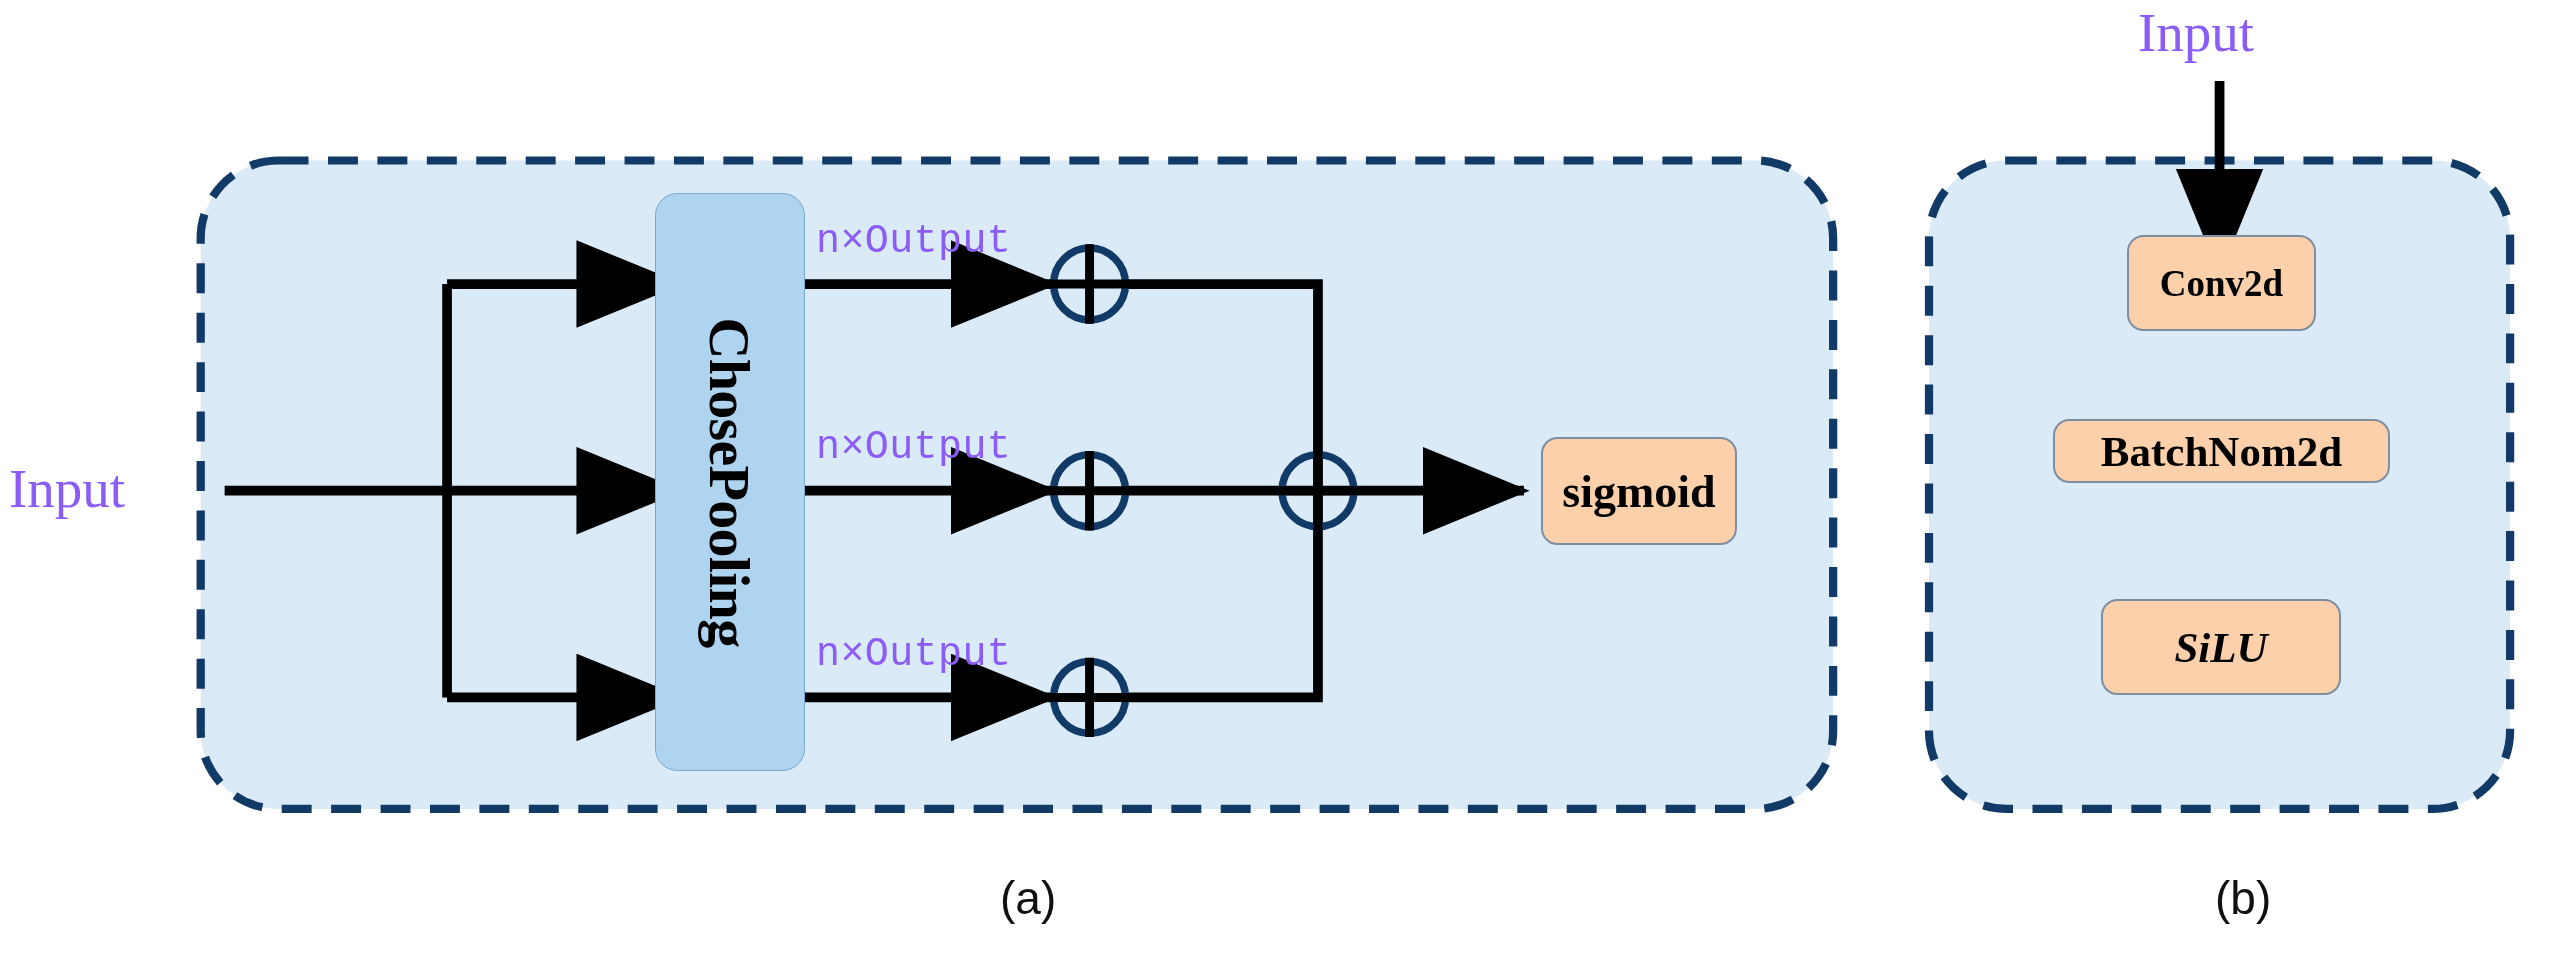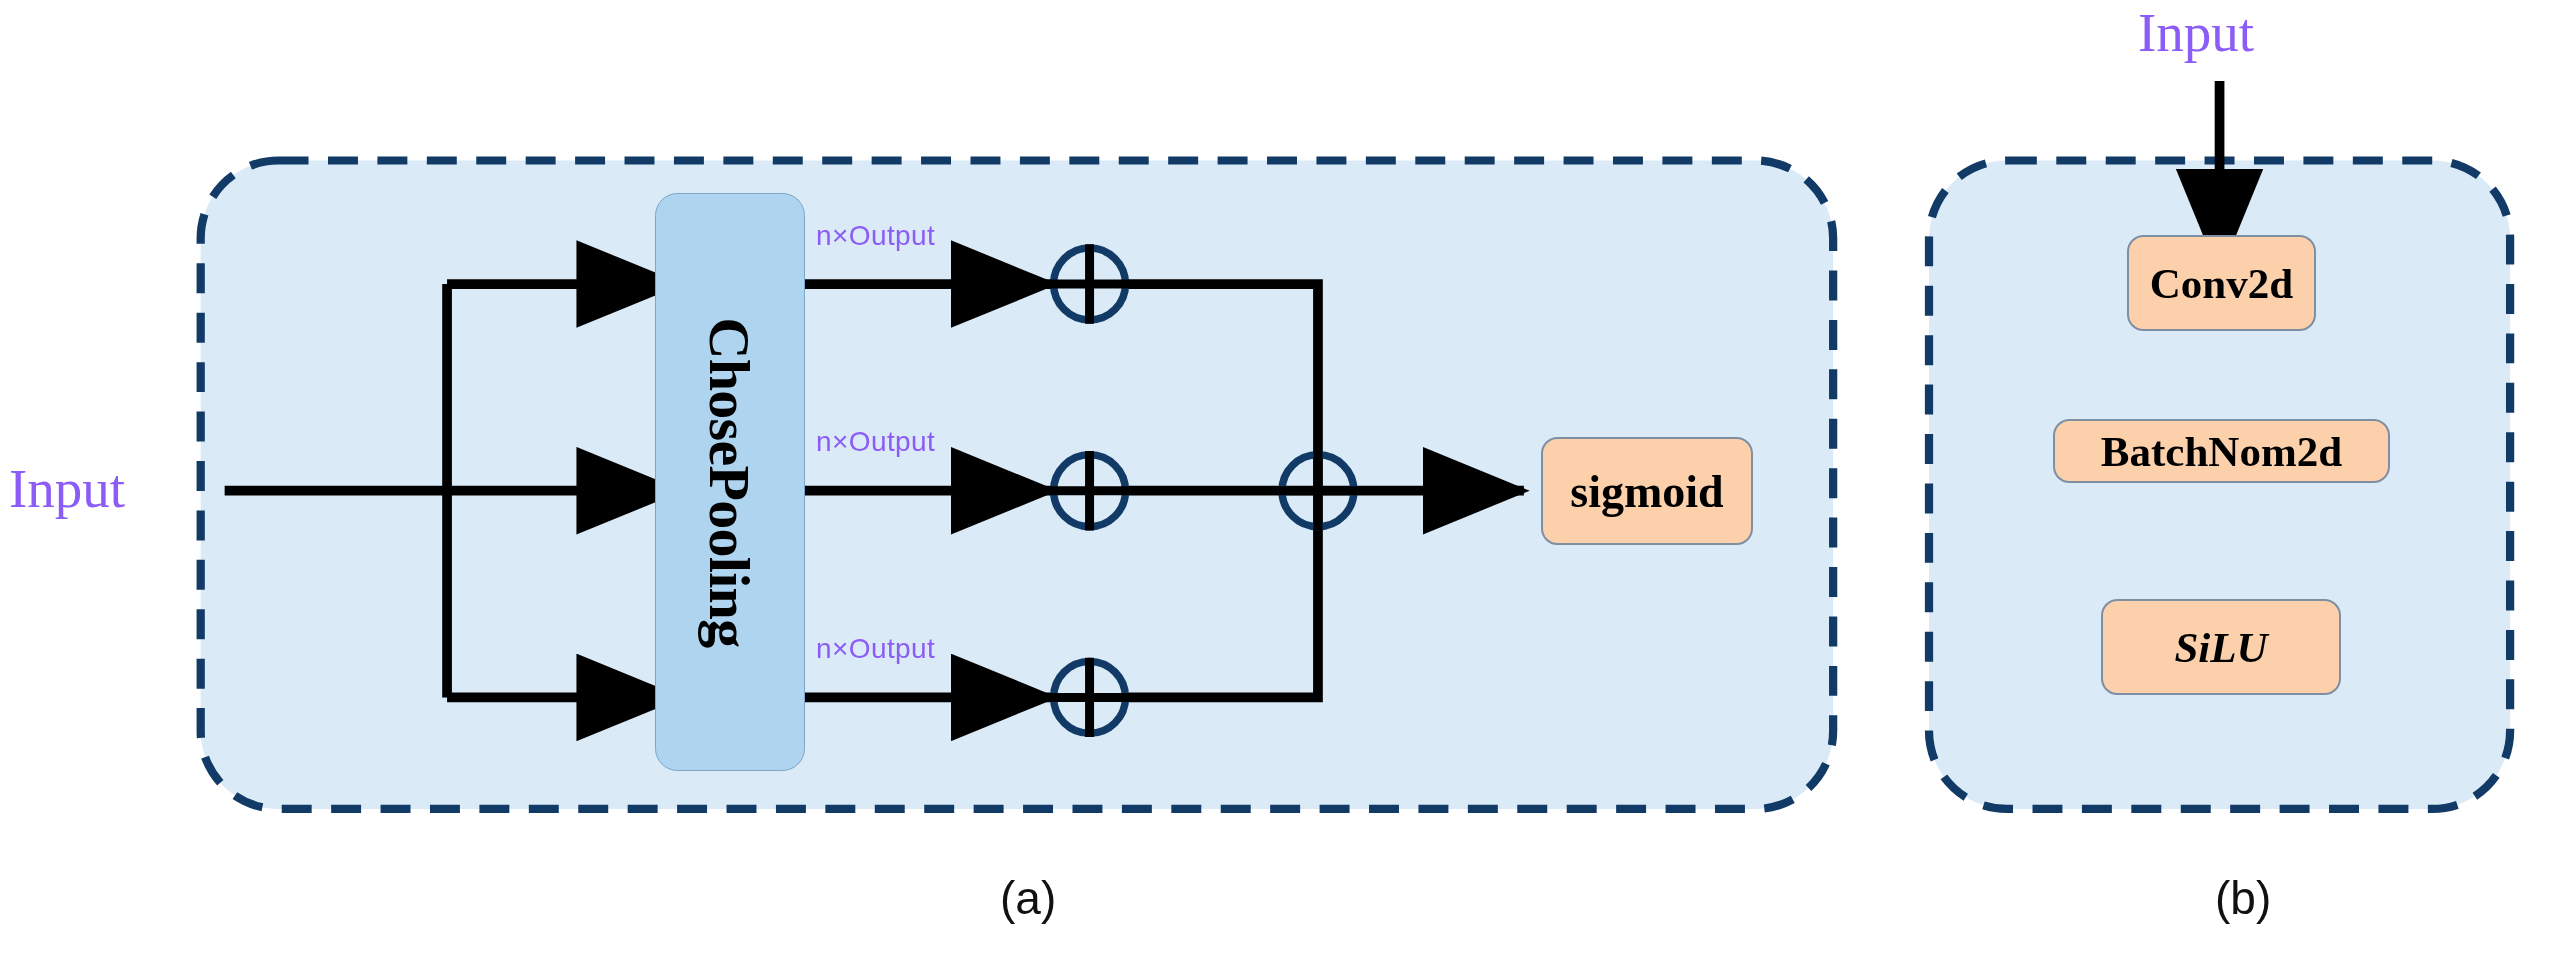--- a/index.html
+++ b/index.html
@@ -12,22 +12,22 @@
 
   
   .lbl{position:absolute;white-space:nowrap;color:#8b5cf6;line-height:1;}
 
   .input-word{
     font-size:55px;font-weight:400;
     font-family:"Liberation Serif","DejaVu Serif",serif;
   }
 
   .nxout{
-    font-size:28px;font-weight:400;letter-spacing:0.4px;
-    font-family:Liberation Sans, sans-serif;
+    font-size:40px;font-weight:400;letter-spacing:0.4px;
+    font-family:Liberation Mono, monospace;
   }
 
   .caption{
     font-size:46px;font-weight:400;color:#111;
     font-family:"Liberation Sans","DejaVu Sans",sans-serif;
   }
 
   .opbox{
     position:absolute;display:flex;align-items:center;justify-content:center;
     background:#fbd0ab;border:2.2px solid #7e8fa3;border-radius:16.5px;
@@ -112,29 +112,29 @@
   <div class="lbl input-word" style="left:9px;top:461px;">Input</div>
 
   <div class="poolbox" style="left:655px;top:193px;width:150px;height:578px;">
     <span class="ptxt">ChosePooling</span>
   </div>
 
   <div class="lbl nxout" style="left:816px;top:222px;">n×Output</div>
   <div class="lbl nxout" style="left:816px;top:428px;">n×Output</div>
   <div class="lbl nxout" style="left:816px;top:635px;">n×Output</div>
 
-  <div class="opbox" style="left:1541px;top:437px;width:212px;height:108px;font-size:46px;">
+  <div class="opbox" style="left:1541px;top:437px;width:196px;height:108px;font-size:46px;">
     <span>sigmoid</span>
   </div>
 
   <div class="lbl caption" style="left:1000px;top:875px;">(a)</div>
 
   <div class="lbl input-word" style="left:2138px;top:4.5px;">Input</div>
 
-  <div class="opbox" style="left:2127px;top:235px;width:189px;height:96px;font-size:43px;">
+  <div class="opbox" style="left:2127px;top:235px;width:189px;height:96px;font-size:37px;">
     <span>Conv2d</span>
   </div>
 
   <div class="opbox" style="left:2053px;top:419px;width:337px;height:64px;font-size:43px;">
     <span>BatchNom2d</span>
   </div>
 
   <div class="opbox" style="left:2101px;top:599px;width:240px;height:96px;font-size:43px;font-style:italic;">
     <span>SiLU</span>
   </div>

